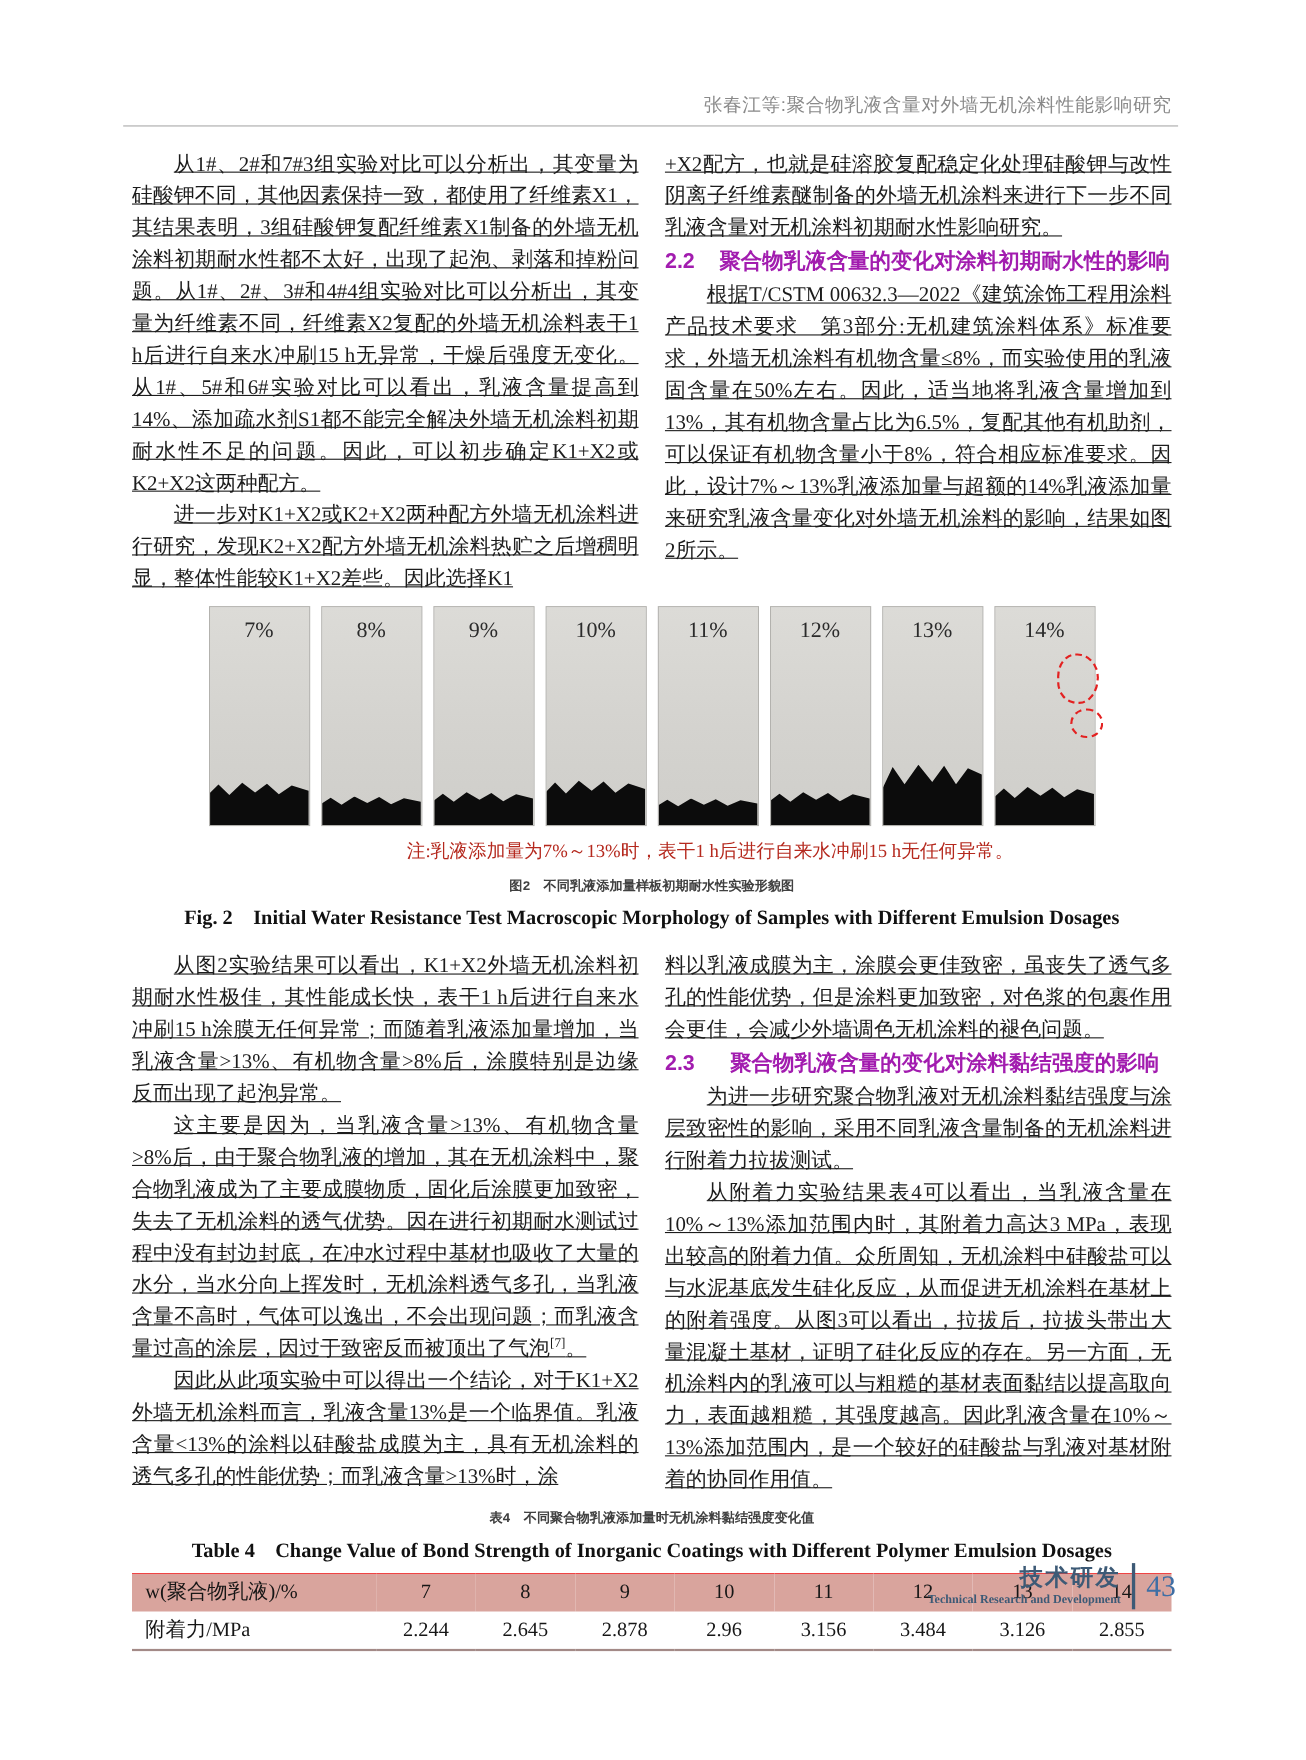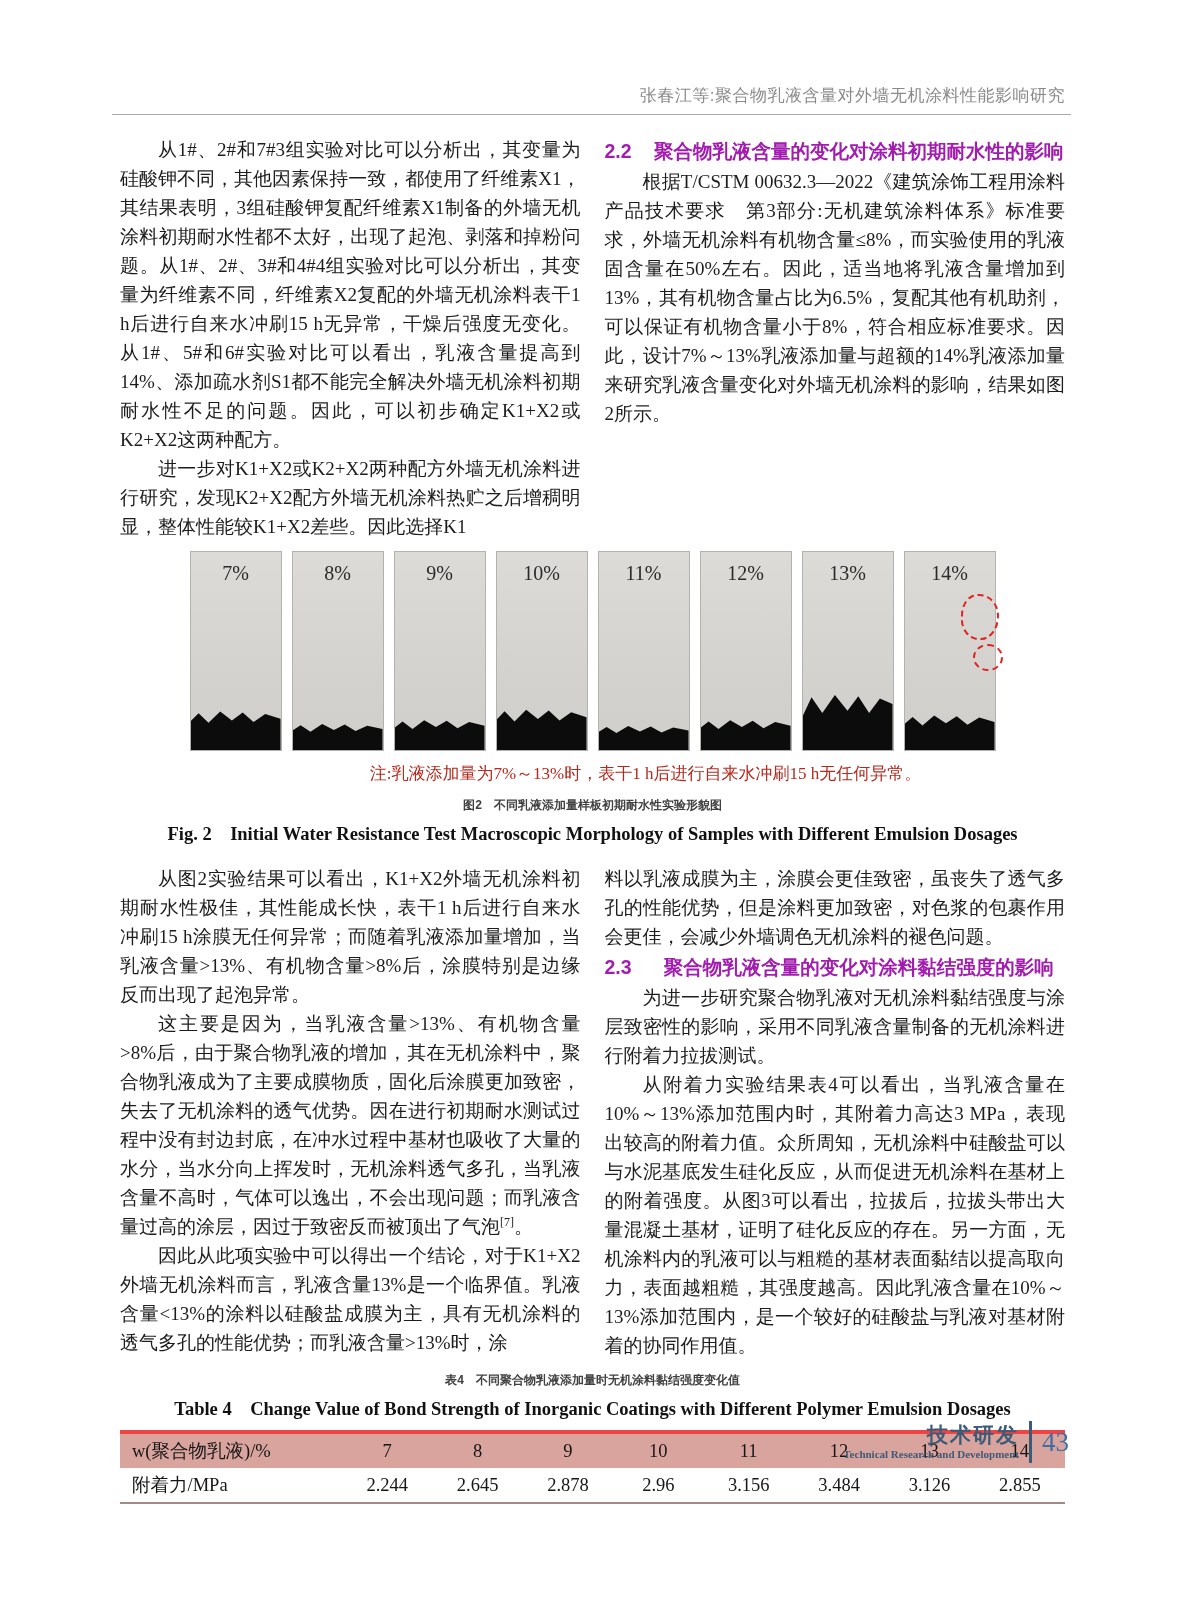--- a/index.html
+++ b/index.html
@@ -10,21 +10,21 @@
     font-family:"Liberation Serif","DejaVu Serif",serif;
   }
   .running-head{
     text-align:right;color:#8a8a8a;font-size:17px;line-height:20px;
     font-family:"Liberation Sans","DejaVu Sans",sans-serif;letter-spacing:.5px;
     margin-bottom:8px;
   }
   .head-rule{height:1px;background:#a9a9a9;margin:0 -6px 20px -8px;}
   .cols{display:flex;gap:24px;}
   .col{flex:1 1 0;font-size:19px;line-height:29px;text-align:justify;}
-  .col p{margin:0;}
+  .col p{margin:0;text-decoration:underline;}
   .ind{text-indent:2em;}
   .sec-head{
     display:flex;color:#a21caf;font-weight:bold;
     font-family:"Liberation Sans","DejaVu Sans",sans-serif;
     font-size:19.5px;line-height:30px;margin:1px 0;
   }
   .sec-num{flex:0 0 48px;}
   .sec-text{flex:1;text-align:center;}
   sup{font-size:12px;line-height:0;}
   
@@ -71,21 +71,21 @@
   .cap-en{
     text-align:center;font-weight:bold;color:#111;font-size:18.5px;margin-top:7px;
     font-family:"Liberation Serif","DejaVu Serif",serif;
   }
   .cols-bottom{margin-top:18px;}
   
   .tbl-block{margin-top:10px;}
   table.t4{
     width:100%;border-collapse:collapse;table-layout:fixed;
     font-size:18.5px;margin-top:9px;
-    border-top:4px solid #ef4444;border-bottom:2px solid #a38a87;
+    border-top:1px solid #ef4444;border-bottom:2px solid #a38a87;
   }
   table.t4 thead tr{background:#d9a49d;}
   table.t4 th,table.t4 td{
     font-weight:normal;text-align:center;padding:5px 2px;line-height:24px;color:#161616;
   }
   table.t4 th:first-child,table.t4 td:first-child{
     text-align:left;padding-left:12px;width:208px;
   }
   
   .footer{
@@ -107,20 +107,21 @@
 
   <div class="running-head">张春江等:聚合物乳液含量对外墙无机涂料性能影响研究</div>
   <div class="head-rule"></div>
 
   <div class="cols">
     <div class="col">
       <p class="ind">从1#、2#和7#3组实验对比可以分析出，其变量为硅酸钾不同，其他因素保持一致，都使用了纤维素X1，其结果表明，3组硅酸钾复配纤维素X1制备的外墙无机涂料初期耐水性都不太好，出现了起泡、剥落和掉粉问题。从1#、2#、3#和4#4组实验对比可以分析出，其变量为纤维素不同，纤维素X2复配的外墙无机涂料表干1 h后进行自来水冲刷15 h无异常，干燥后强度无变化。从1#、5#和6#实验对比可以看出，乳液含量提高到14%、添加疏水剂S1都不能完全解决外墙无机涂料初期耐水性不足的问题。因此，可以初步确定K1+X2或K2+X2这两种配方。</p>
       <p class="ind">进一步对K1+X2或K2+X2两种配方外墙无机涂料进行研究，发现K2+X2配方外墙无机涂料热贮之后增稠明显，整体性能较K1+X2差些。因此选择K1</p>
     </div>
     <div class="col">
+      <p>+X2配方，也就是硅溶胶复配稳定化处理硅酸钾与改性阴离子纤维素醚制备的外墙无机涂料来进行下一步不同乳液含量对无机涂料初期耐水性影响研究。</p>
       <div class="sec-head">
         <span class="sec-num">2.2</span>
         <span class="sec-text">聚合物乳液含量的变化对涂料初期耐水性的影响</span>
       </div>
       <p class="ind">根据T/CSTM 00632.3—2022《建筑涂饰工程用涂料产品技术要求　第3部分:无机建筑涂料体系》标准要求，外墙无机涂料有机物含量≤8%，而实验使用的乳液固含量在50%左右。因此，适当地将乳液含量增加到13%，其有机物含量占比为6.5%，复配其他有机助剂，可以保证有机物含量小于8%，符合相应标准要求。因此，设计7%～13%乳液添加量与超额的14%乳液添加量来研究乳液含量变化对外墙无机涂料的影响，结果如图2所示。</p>
     </div>
   </div>
 
   <div class="fig">
     <div class="strip">

